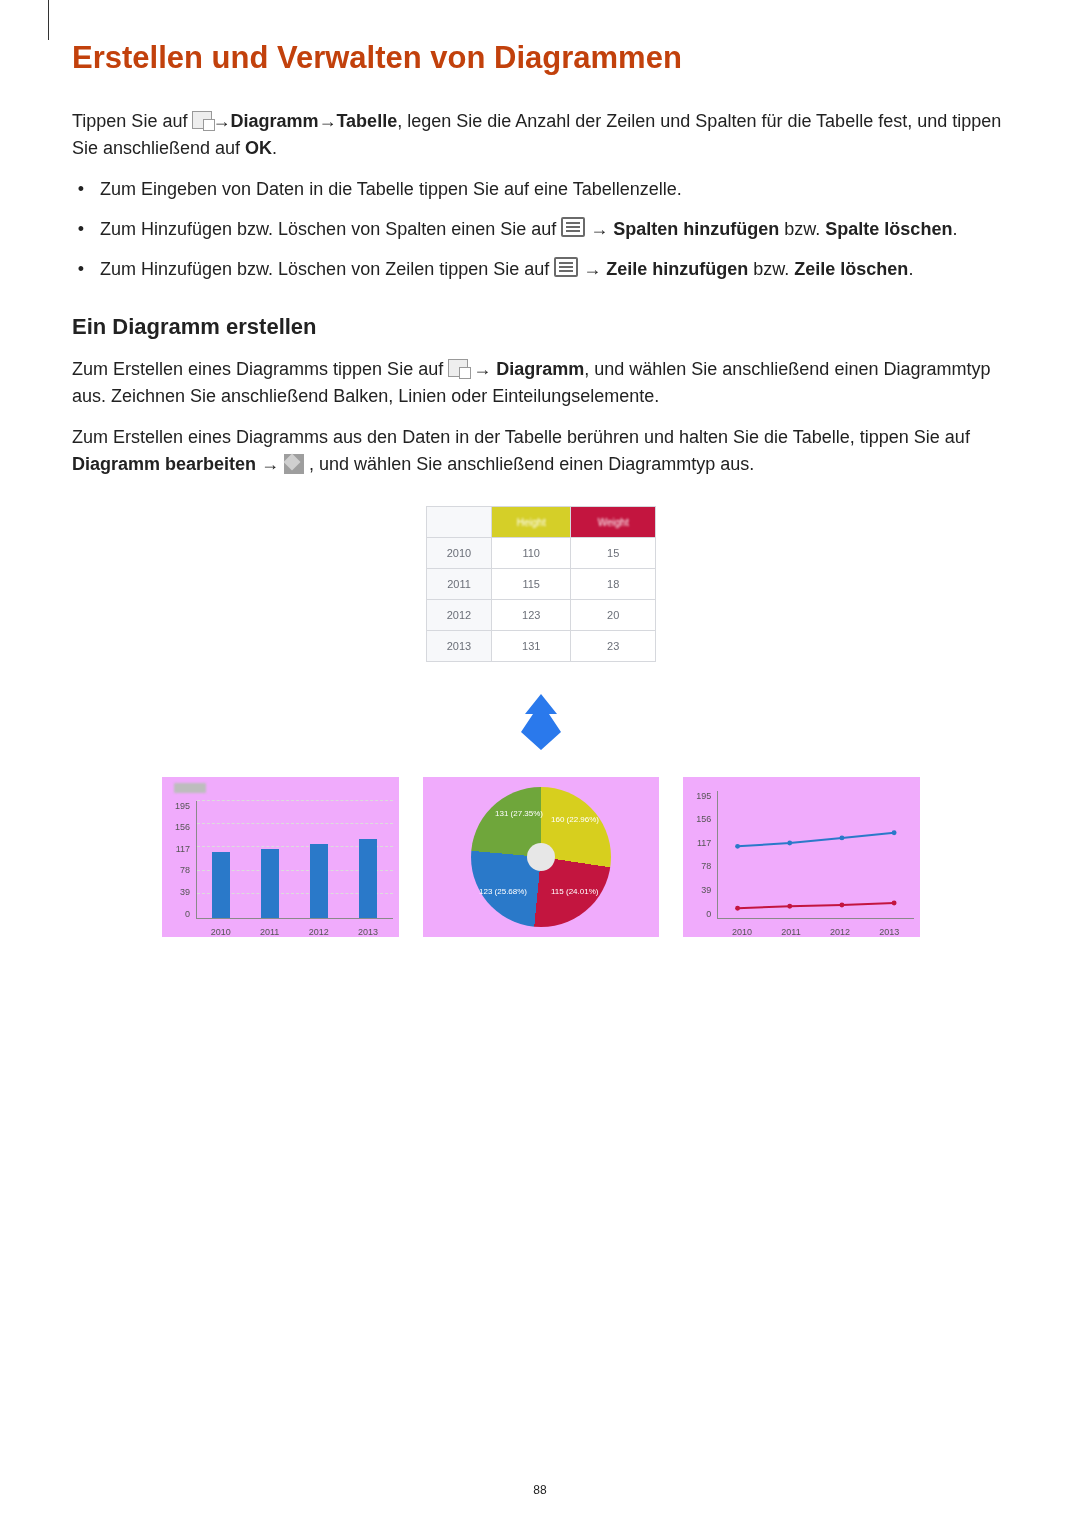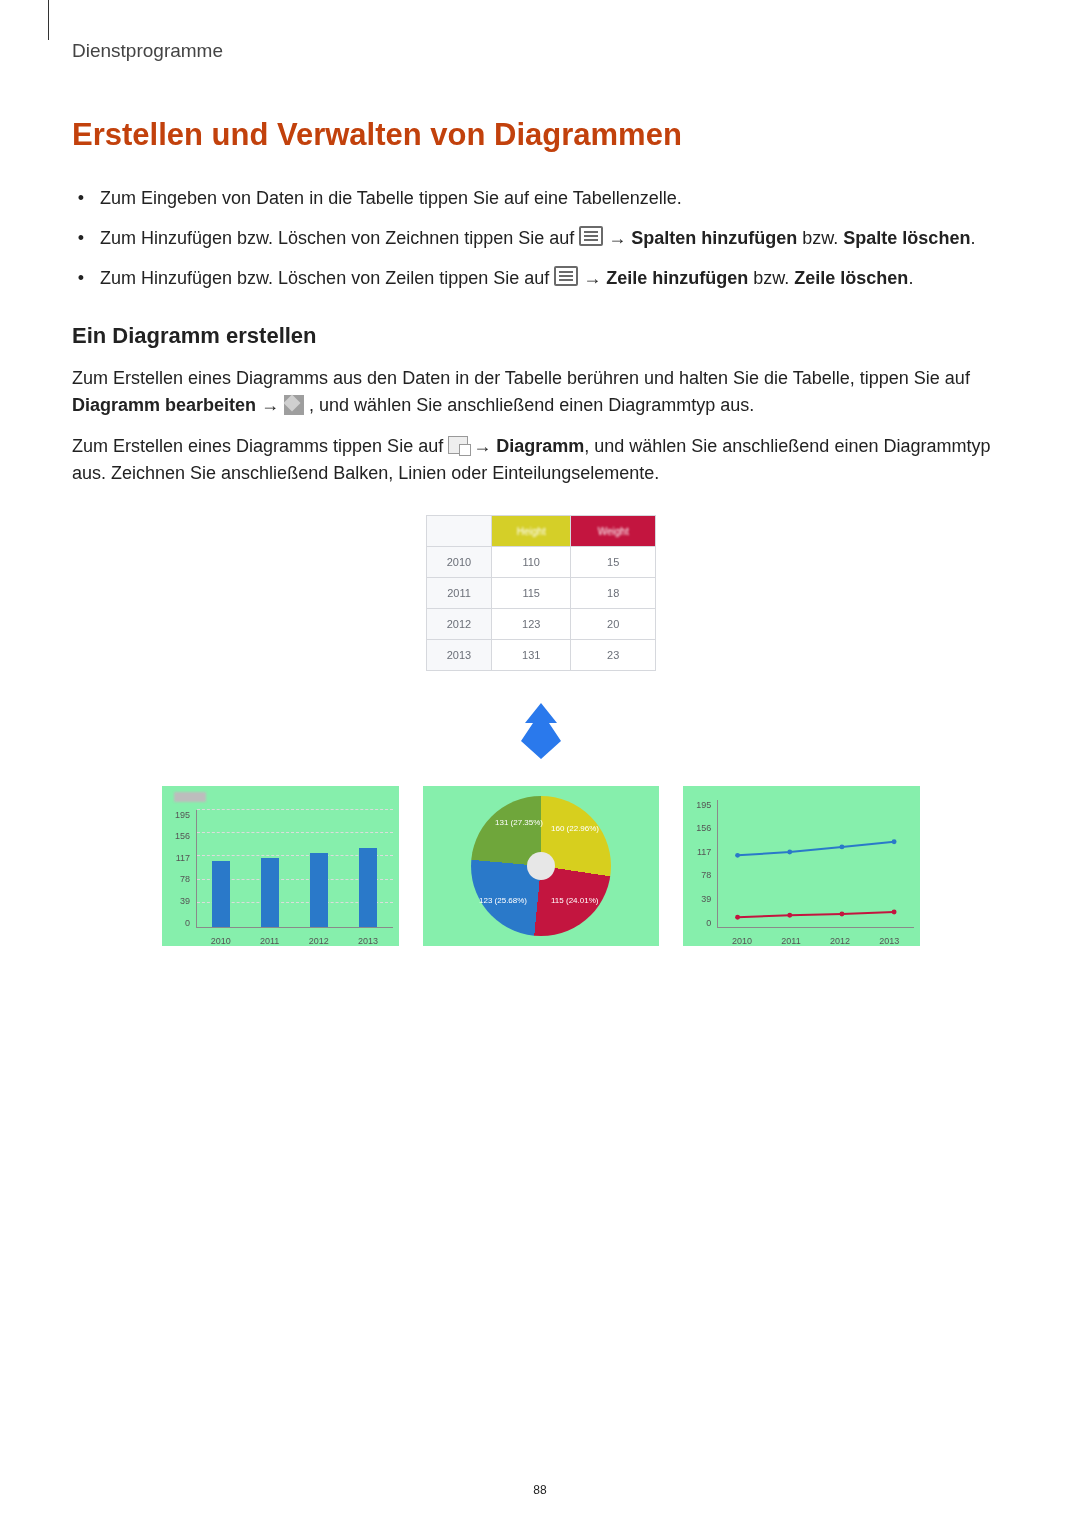--- a/index.html
+++ b/index.html
@@ -58,21 +58,21 @@
   .ex-table th.h-col1{background:#d5cf28;color:#fff;}
   .ex-table th.h-col2{background:#c3153f;color:#fff;}
   .ex-table .yr{background:#f7f8fa;}
   .blur{filter:blur(1.2px);color:#fff;font-size:10px;}
 
   
   .down-arrow{display:block;margin:30px auto 25px;}
 
   
   .charts-row{display:flex;justify-content:space-between;gap:24px;margin-top:10px;padding:0 90px;}
-  .chart-box{flex:1;height:160px;background:#86efac;position:relative;font-size:9px;color:#555;}
+  .chart-box{flex:1;height:160px;background:#f0abfc;position:relative;font-size:9px;color:#555;}
 
   
   .bar-ticks{position:absolute;left:6px;top:24px;bottom:18px;display:flex;flex-direction:column;justify-content:space-between;text-align:right;width:22px;}
   .bar-area{position:absolute;left:34px;right:6px;top:24px;bottom:18px;border-left:1px solid #8a8a8a;border-bottom:1px solid #8a8a8a;}
   .bar-grid{position:absolute;left:0;right:0;border-top:1px dashed #dcdcdc;}
   .bars{position:absolute;left:0;right:0;bottom:0;top:0;display:flex;justify-content:space-around;align-items:flex-end;}
   .bar{width:18px;background:#2a79c9;}
   .xcats{position:absolute;left:34px;right:6px;bottom:0;display:flex;justify-content:space-around;}
   .legend-grey{position:absolute;left:12px;top:6px;width:32px;height:10px;background:#bdbdbd;border-radius:1px;filter:blur(1px);}
 
@@ -96,43 +96,45 @@
   .line-ticks{position:absolute;left:6px;top:14px;bottom:18px;display:flex;flex-direction:column;justify-content:space-between;text-align:right;width:22px;}
 
   .page-num{position:absolute;bottom:30px;left:0;right:0;text-align:center;font-size:12px;color:#222;}
 </style>
 </head>
 <body>
 
 <div class="left-border"></div>
 
 <div class="content">
-  <div class="breadcrumb">Dienstprogramme</div>
 
   <h1 class="h1">Erstellen und Verwalten von Diagrammen</h1>
 
 
+  <p>
+    <span>Tippen Sie auf </span><span class="icon-app"></span><span class="arrow"> → </span><b>Diagramm</b><span class="arrow"> → </span><b>Tabelle</b><span>, legen Sie die Anzahl der Zeilen und Spalten für die Tabelle fest, und tippen Sie anschließend auf </span><b>OK</b><span>.</span>
+  </p>
 
   <ul class="bullets">
     <li>Zum Eingeben von Daten in die Tabelle tippen Sie auf eine Tabellenzelle.</li>
     <li>
-      <span>Zum Hinzufügen bzw. Löschen von Zeichnen tippen Sie auf </span><span class="icon-box"></span><span> → </span><b>Spalten hinzufügen</b><span> bzw. </span><b>Spalte löschen</b><span>.</span>
+      <span>Zum Hinzufügen bzw. Löschen von Spalten einen Sie auf </span><span class="icon-box"></span><span> → </span><b>Spalten hinzufügen</b><span> bzw. </span><b>Spalte löschen</b><span>.</span>
     </li>
     <li>
       <span>Zum Hinzufügen bzw. Löschen von Zeilen tippen Sie auf </span><span class="icon-box"></span><span> → </span><b>Zeile hinzufügen</b><span> bzw. </span><b>Zeile löschen</b><span>.</span>
     </li>
   </ul>
 
   <h2 class="h2">Ein Diagramm erstellen</h2>
 
   <p>
-    <span>Zum Erstellen eines Diagramms aus den Daten in der Tabelle berühren und halten Sie die Tabelle, tippen Sie auf </span><b>Diagramm bearbeiten</b><span> → </span><span class="icon-edit"></span><span> , und wählen Sie anschließend einen Diagrammtyp aus.</span>
+    <span>Zum Erstellen eines Diagramms tippen Sie auf </span><span class="icon-app"></span><span> → </span><b>Diagramm</b><span>, und wählen Sie anschließend einen Diagrammtyp aus. Zeichnen Sie anschließend Balken, Linien oder Einteilungselemente.</span>
   </p>
   <p>
-    <span>Zum Erstellen eines Diagramms tippen Sie auf </span><span class="icon-app"></span><span> → </span><b>Diagramm</b><span>, und wählen Sie anschließend einen Diagrammtyp aus. Zeichnen Sie anschließend Balken, Linien oder Einteilungselemente.</span>
+    <span>Zum Erstellen eines Diagramms aus den Daten in der Tabelle berühren und halten Sie die Tabelle, tippen Sie auf </span><b>Diagramm bearbeiten</b><span> → </span><span class="icon-edit"></span><span> , und wählen Sie anschließend einen Diagrammtyp aus.</span>
   </p>
 
   <div class="example-zone">
     <table class="ex-table">
       <tbody>
           <tr>
         <th style="width:62px"></th>
         <th class="h-col1"><span class="blur">Height</span></th>
         <th class="h-col2"><span class="blur">Weight</span></th>
       </tr>

